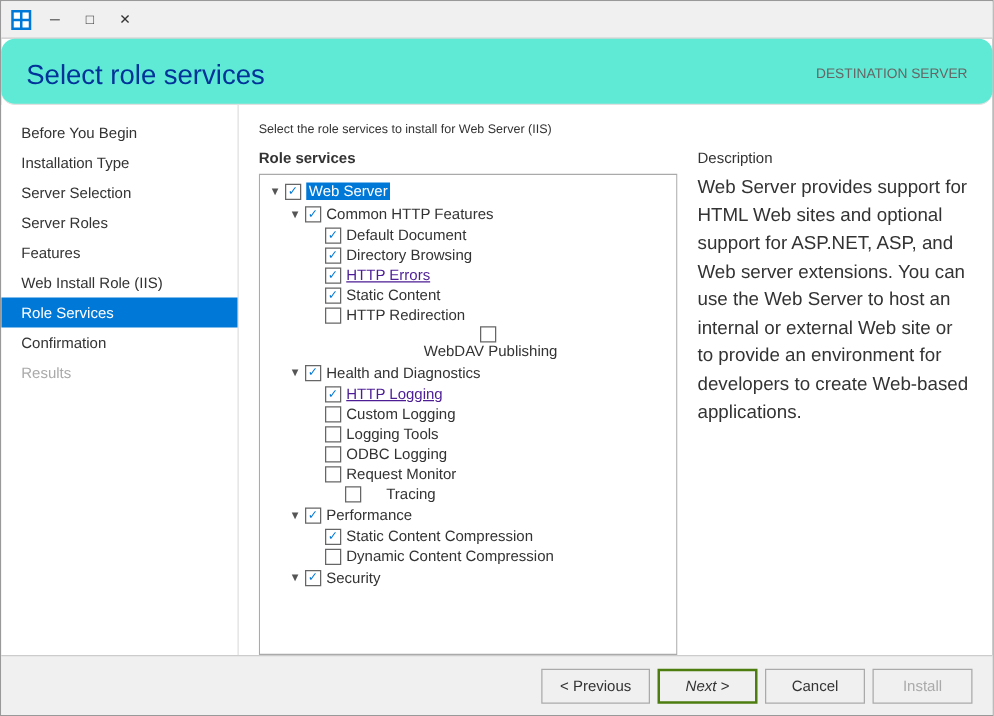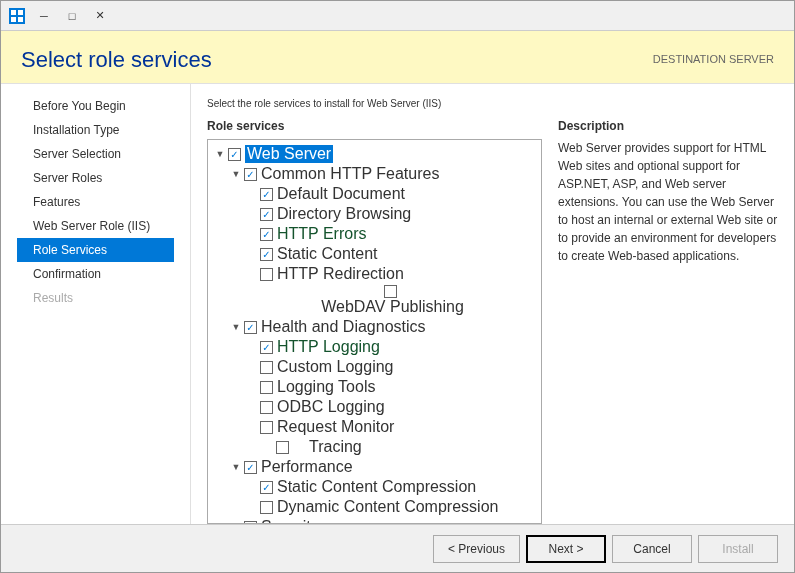--- a/index.html
+++ b/index.html
@@ -57,27 +57,28 @@
       border: none;
       cursor: pointer;
       font-size: 11px;
       display: flex;
       align-items: center;
       justify-content: center;
       color: #333;
     }
 
     .header {
-      background: #fef9c3;
+      background: #5eead4;
       padding: 16px 20px 10px 20px;
       border-bottom: 1px solid #e0e0e0;
       display: flex;
       align-items: flex-start;
       justify-content: space-between;
       flex-shrink: 0;
+      border-radius: 11px;
     }
     .header-title {
       font-size: 22px;
       color: #003399;
       font-weight: 300;
     }
     .destination-server {
       font-size: 11px;
       color: #666;
       text-align: right;
@@ -86,21 +87,21 @@
 
     .content {
       display: flex;
       flex: 1;
       overflow: hidden;
     }
 
     .sidebar {
       width: 190px;
       background: #fff;
-      padding: 10px 16px;
+      padding: 10px 0;
       border-right: 1px solid #e0e0e0;
       flex-shrink: 0;
     }
     .sidebar-item {
       padding: 5px 16px;
       font-size: 12px;
       color: #333;
       cursor: pointer;
     }
     .sidebar-item.active {
@@ -148,26 +149,26 @@
       overflow-x: auto;
       background: #fff;
       padding: 4px 0;
     }
     .description-col {
       width: 220px;
       flex-shrink: 0;
     }
     .desc-header {
       font-size: 12px;
-      font-weight: 700;
+      font-weight: 400;
       color: #333;
       margin-bottom: 6px;
     }
     .desc-text {
-      font-size: 12px;
+      font-size: 15px;
       color: #333;
       line-height: 1.5;
     }
 
     
     .tree-item {
       display: flex;
       align-items: center;
       padding: 1px 0;
       white-space: nowrap;
@@ -196,30 +197,31 @@
       flex-shrink: 0;
       cursor: pointer;
     }
     .checkbox.checked { background: #fff; }
     .checkbox.checked::after {
       content: '✓';
       font-size: 10px;
       color: #0078d7;
     }
     .item-label {
-      font-size: 16px;
+      font-size: 12px;
       color: #333;
     }
     .item-label.selected {
       background: #0078d7;
       color: #fff;
       padding: 0 2px;
     }
     .item-label.highlighted {
-      color: #14532d;
+      color: #4c1d95;
+      text-decoration: underline;
     }
 
     .footer {
       height: 48px;
       background: #f0f0f0;
       border-top: 1px solid #ccc;
       display: flex;
       align-items: center;
       justify-content: flex-end;
       padding: 0 16px;
@@ -230,21 +232,22 @@
       height: 28px;
       min-width: 80px;
       padding: 0 14px;
       font-size: 12px;
       background: #f0f0f0;
       border: 1px solid #aaa;
       cursor: pointer;
       color: #333;
     }
     .footer-btn.primary {
-      border: 2px solid #000000;
+      border: 2px solid #4d7c0f;
+      font-style: italic;
     }
     .footer-btn.disabled {
       color: #aaa;
       cursor: default;
     }
 
     
     .tree-container::-webkit-scrollbar { width: 14px; }
     .tree-container::-webkit-scrollbar-track { background: #f0f0f0; }
     .tree-container::-webkit-scrollbar-thumb { background: #c0c0c0; border: 1px solid #aaa; }
@@ -276,21 +279,21 @@
   </div>
 
   <div class="content">
 
     <div class="sidebar">
       <div class="sidebar-item">Before You Begin</div>
       <div class="sidebar-item">Installation Type</div>
       <div class="sidebar-item">Server Selection</div>
       <div class="sidebar-item">Server Roles</div>
       <div class="sidebar-item">Features</div>
-      <div class="sidebar-item">Web Server Role (IIS)</div>
+      <div class="sidebar-item">Web Install Role (IIS)</div>
       <div class="sidebar-item active">Role Services</div>
       <div class="sidebar-item">Confirmation</div>
       <div class="sidebar-item disabled">Results</div>
     </div>
 
     <div class="main">
       <div class="main-instruction">Select the role services to install for Web Server (IIS)</div>
 
       <div class="columns">
 

